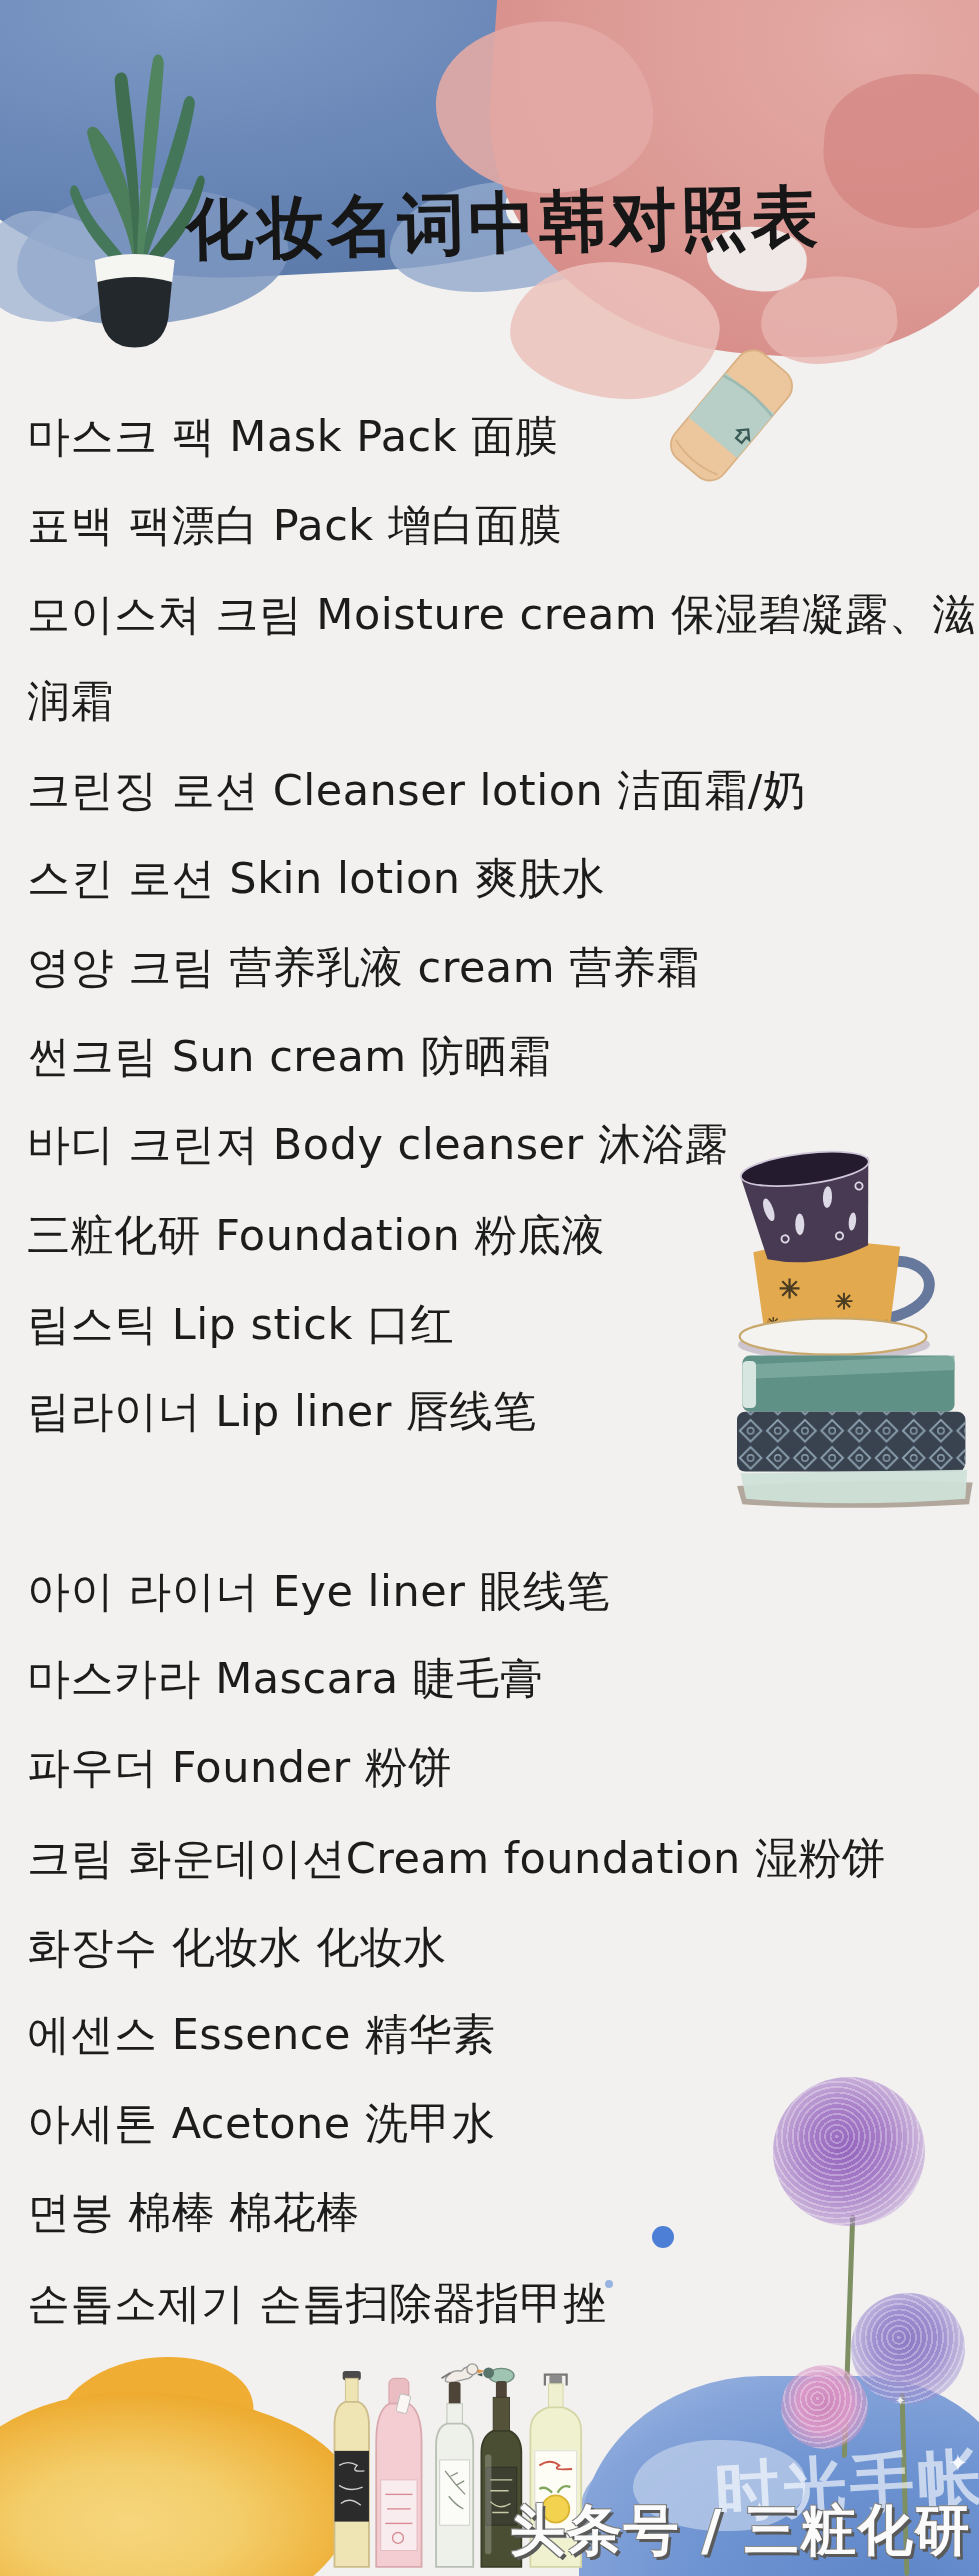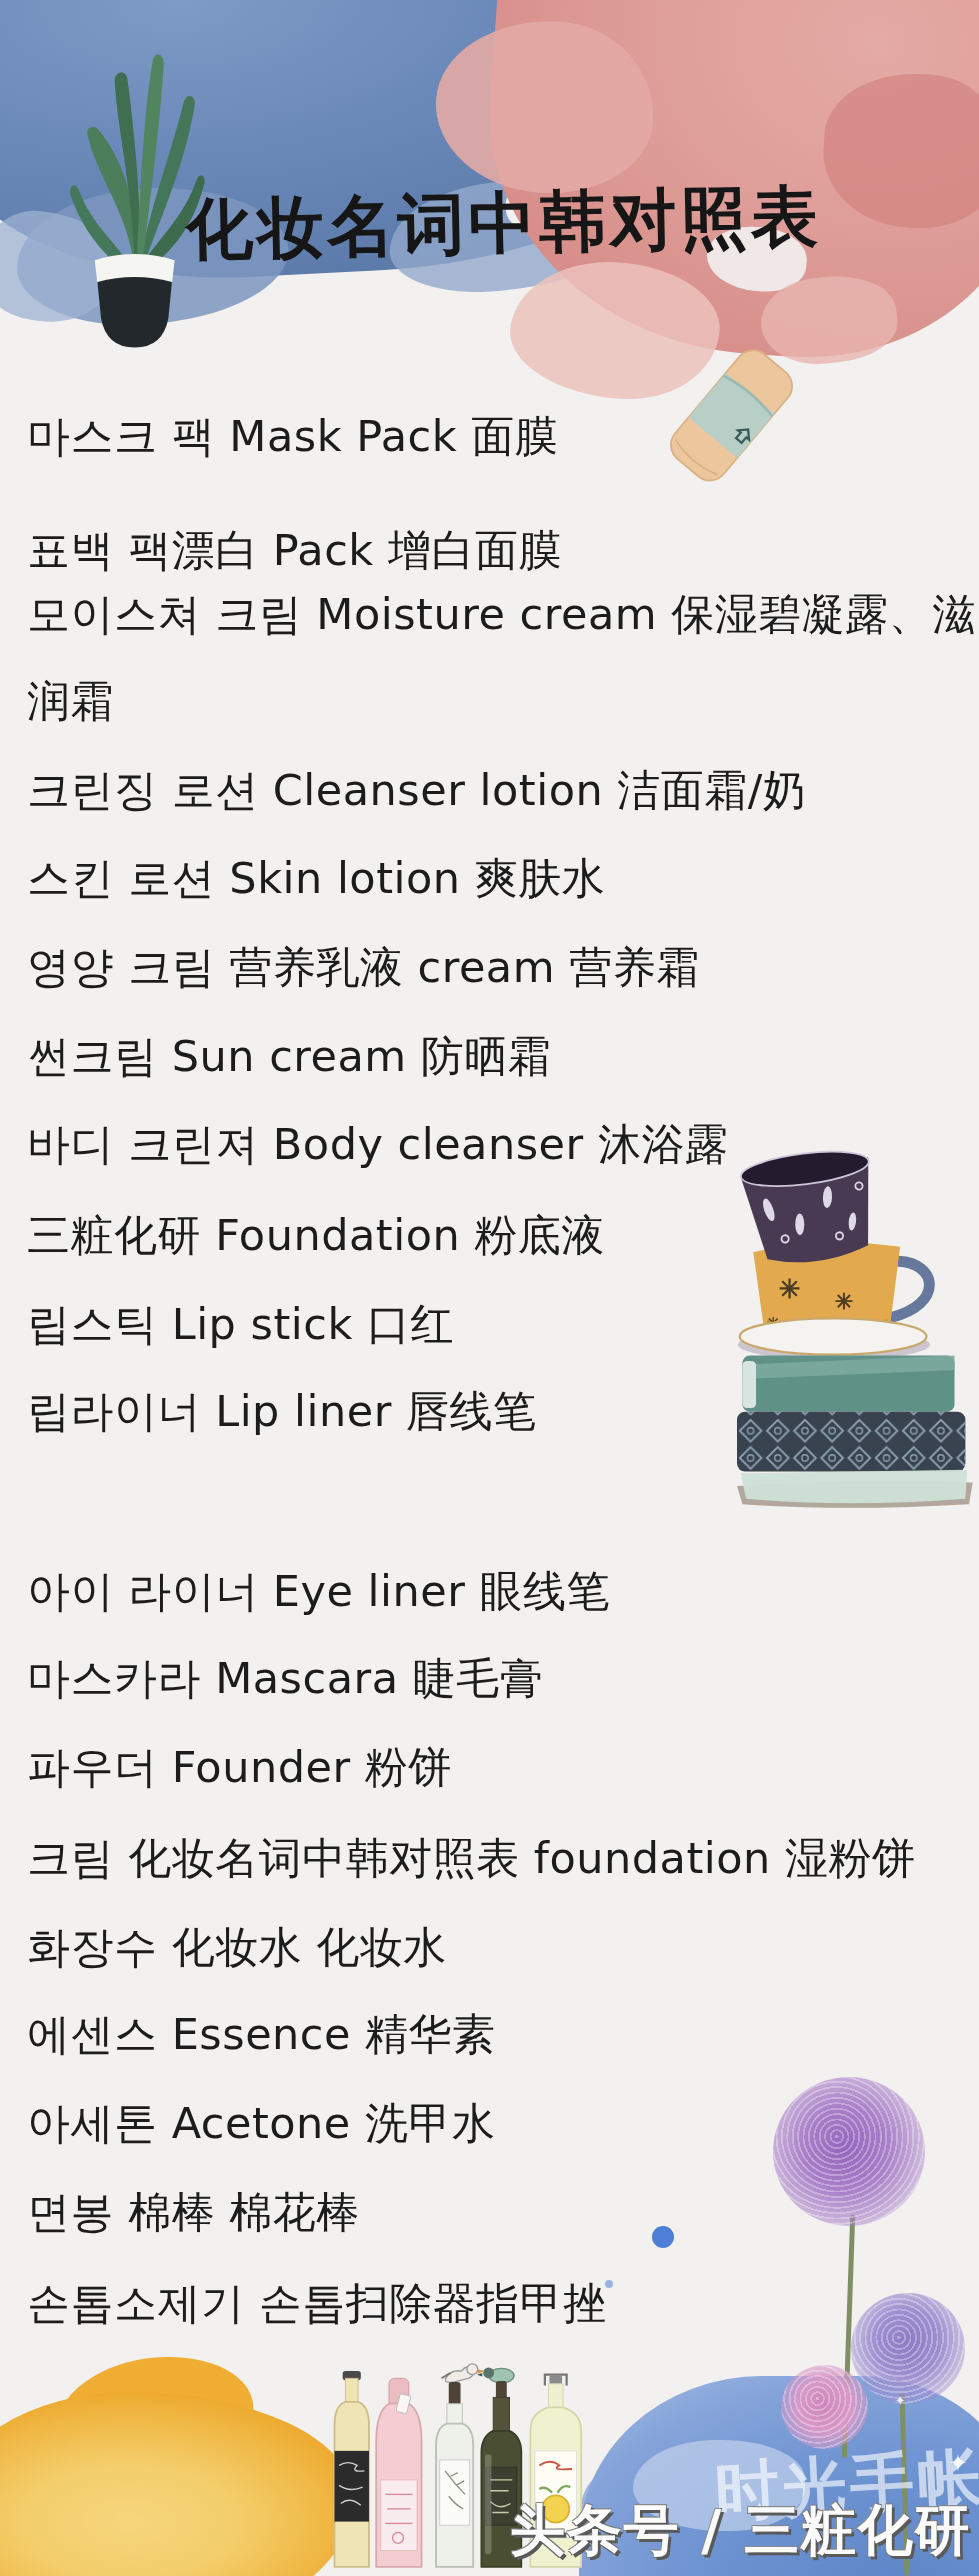--- a/index.html
+++ b/index.html
@@ -276,35 +276,35 @@
       <rect x="11" y="84" width="46" height="96" fill="#fdfdf6" stroke="#ddd"></rect>
       <path d="M16 100 q12 -8 22 0 q-10 6 14 4" stroke="#cc5544" stroke-width="2" fill="none"></path>
       <circle cx="34" cy="148" r="15" fill="#f2d24e" stroke="#d9b433" stroke-width="2"></circle>
       <path d="M30 130 q-8 -8 -14 -4 M36 130 q6 -10 14 -6" stroke="#7fa65a" stroke-width="2.5" fill="none"></path>
     </g>
   </svg>
 
   <div id="title">化妆名词中韩对照表</div>
 
   <div class="line" style="top:408px">마스크 팩 Mask Pack 面膜</div>
-  <div class="line" style="top:522px">표백 팩漂白 Pack 增白面膜</div>
+  <div class="line" style="top:497px">표백 팩漂白 Pack 增白面膜</div>
   <div class="line" style="top:586px">모이스쳐 크림 Moisture cream 保湿碧凝露、滋</div>
   <div class="line" style="top:673px">润霜</div>
   <div class="line" style="top:762px">크린징 로션 Cleanser lotion 洁面霜/奶</div>
   <div class="line" style="top:850px">스킨 로션 Skin lotion 爽肤水</div>
   <div class="line" style="top:939px">영양 크림 营养乳液 cream 营养霜</div>
   <div class="line" style="top:1028px">썬크림 Sun cream 防晒霜</div>
   <div class="line" style="top:1116px">바디 크린져 Body cleanser 沐浴露</div>
   <div class="line" style="top:1207px">三粧化研 Foundation 粉底液</div>
   <div class="line" style="top:1383px">립라이너 Lip liner 唇线笔</div>
   <div class="line" style="top:1296px">립스틱 Lip stick 口红</div>
   <div class="line" style="top:1563px">아이 라이너 Eye liner 眼线笔</div>
   <div class="line" style="top:1650px">마스카라 Mascara 睫毛膏</div>
   <div class="line" style="top:1739px">파우더 Founder 粉饼</div>
-  <div class="line" style="top:1830px">크림 化妆名词中韩对照表 foundation 湿粉饼</div>
+  <div class="line" style="top:1830px">크림 화운데이션Cream foundation 湿粉饼</div>
   <div class="line" style="top:1919px">화장수 化妆水 化妆水</div>
   <div class="line" style="top:2006px">에센스 Essence 精华素</div>
   <div class="line" style="top:2095px">아세톤 Acetone 洗甲水</div>
   <div class="line" style="top:2184px">면봉 棉棒 棉花棒</div>
   <div class="line" style="top:2275px">손톱소제기 손톱扫除器指甲挫</div>
 
   <div class="logo-mark">时光手帐</div>
   <span class="sparkle sp1">✦</span>
   <span class="sparkle sp2">✦</span>
   <span class="sparkle sp3">✦</span>

